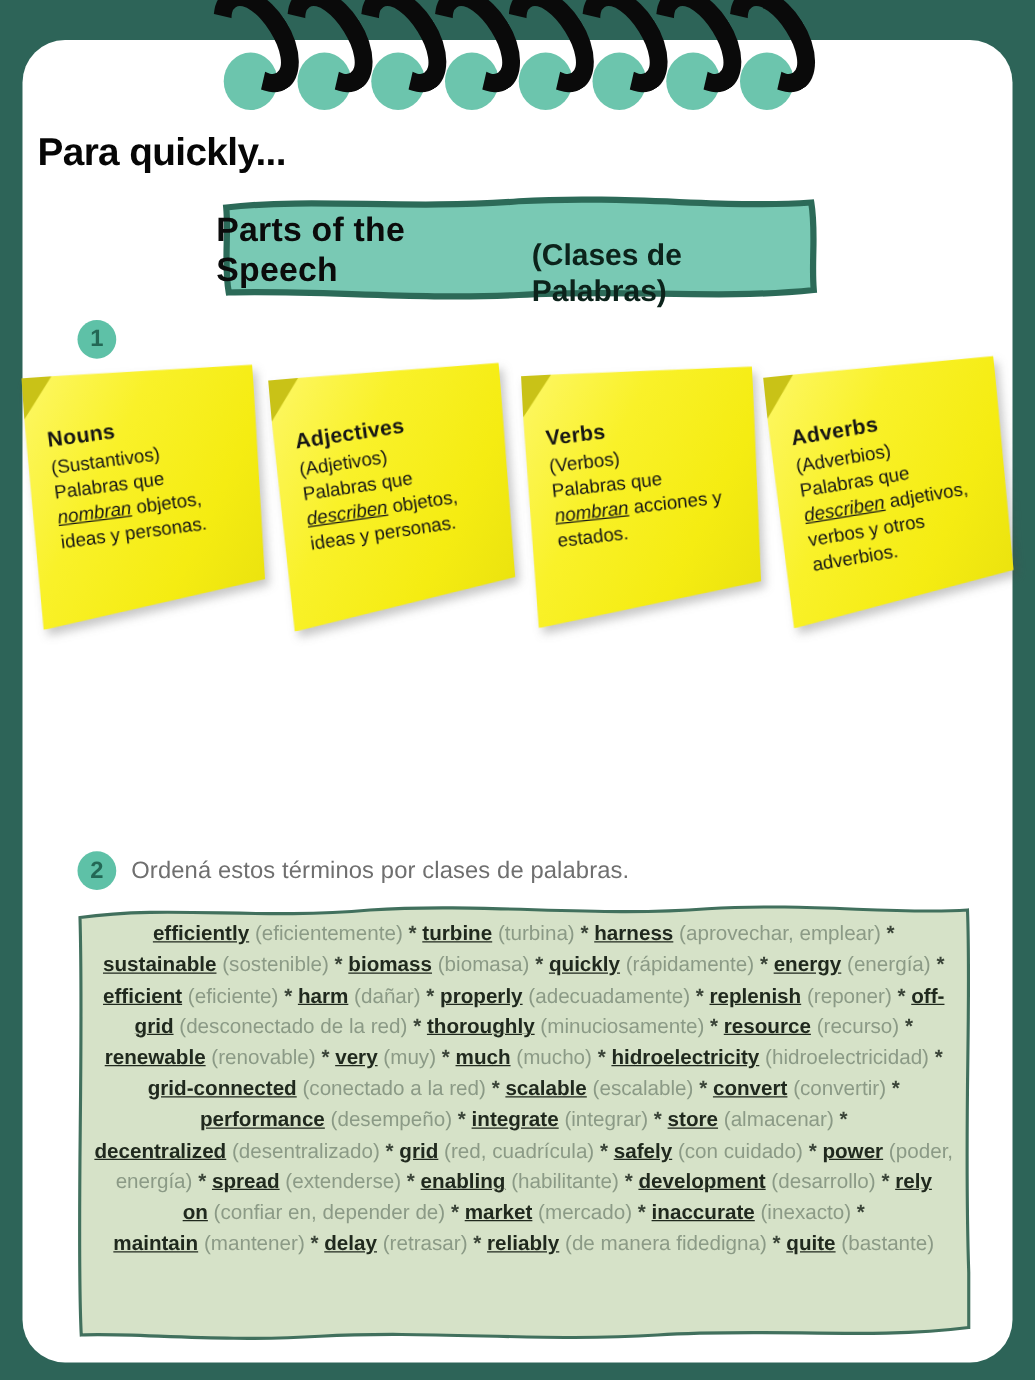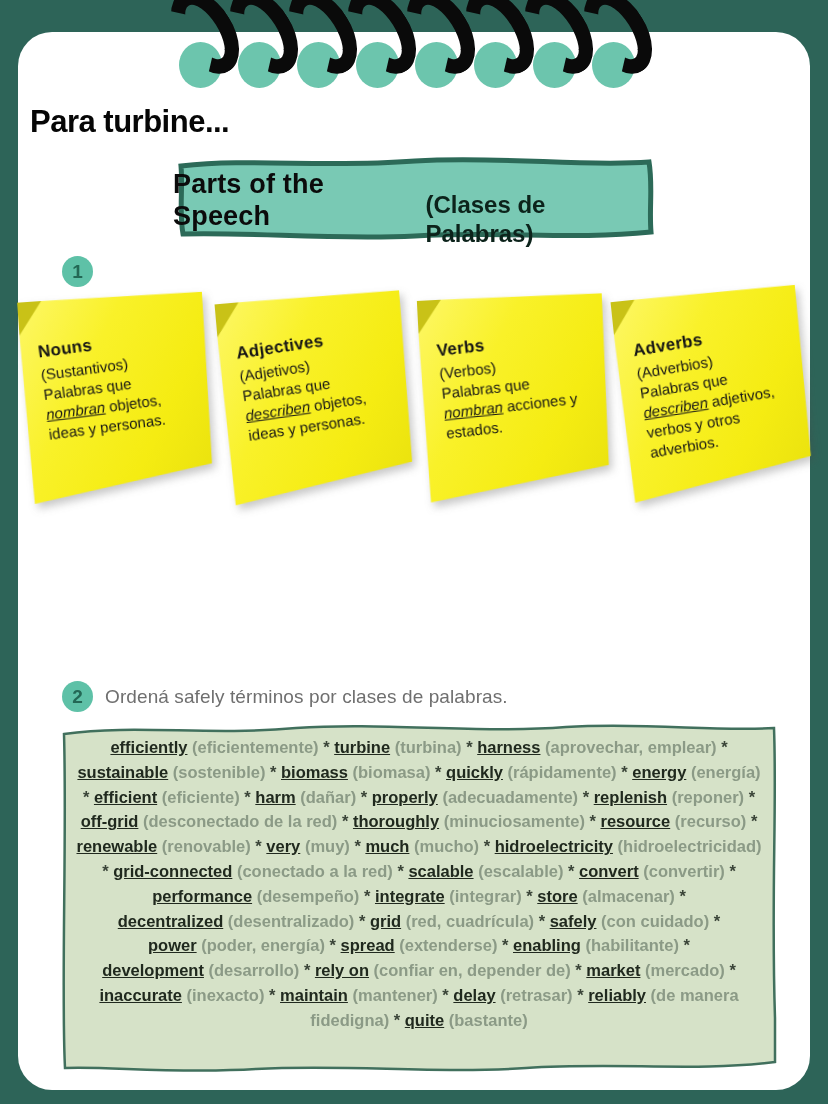--- a/index.html
+++ b/index.html
@@ -76,21 +76,21 @@
   .nline{font-size:15px;line-height:20px;}
   .kw{font-style:italic;text-decoration:underline;}
   
   .wordbox{position:absolute;left:56px;top:718px;width:726px;height:362px;z-index:4;}
   .wordbox svg{position:absolute;inset:0;width:100%;height:100%;}
   .words{
     position:absolute;left:18px;right:18px;top:17px;margin:0;
     text-align:center;font-size:16.5px;line-height:24.8px;color:#8b9a86;
   }
   .words .en{font-weight:bold;color:#20291e;text-decoration:underline;}
-  .words .es{font-weight:bold;color:#8b9a86;}
+  .words .es{font-weight:normal;color:#8b9a86;}
   .words .sep{font-weight:bold;color:#3a4438;}
 </style>
 </head>
 <body>
 
 <div class="stage">
 
   <div class="card"></div>
 
   <div class="coils">
@@ -121,21 +121,21 @@
       <span class="coil">
         <span class="dot"></span>
         <span class="ring"></span>
       </span>
       <span class="coil">
         <span class="dot"></span>
         <span class="ring"></span>
       </span>
     </div>
 
-  <div class="heading">Para turbine...</div>
+  <div class="heading">Para quickly...</div>
 
   <div class="banner">
     <svg viewBox="0 0 484 94" preserveAspectRatio="none">
       <path d="M8,14 C 80,6 150,16 242,9 C 330,4 410,15 476,10
                C 480,34 476,56 478,80
                C 400,88 330,79 242,84 C 160,88 80,80 10,82
                C 6,60 10,36 8,14 Z" fill="#79c9b4" stroke="#2c6a58" stroke-width="5"></path>
     </svg>
     <div class="btext">
       <div class="btitle">Parts of the Speech</div>
@@ -190,21 +190,21 @@
           <div class="nline">Palabras que</div>
           <div class="nline"><span class="kw">describen</span> adjetivos,</div>
           <div class="nline">verbos y otros</div>
           <div class="nline">adverbios.</div>
         </div>
       </div>
     </div>
 
   <div class="task task2">
     <span class="num">2</span>
-    <span class="instr">Ordená safely términos por clases de palabras.</span>
+    <span class="instr">Ordená estos términos por clases de palabras.</span>
   </div>
 
   <div class="wordbox">
     <svg viewBox="0 0 726 362" preserveAspectRatio="none">
       <path d="M8,16 C 80,6 150,18 240,10 C 330,4 420,16 510,9 C 590,4 660,14 718,10
                C 721,90 715,180 719,300 L719,344
                C 640,354 560,344 470,350 C 380,356 290,346 200,351 C 120,356 50,348 9,350
                C 5,270 11,120 8,16 Z" fill="#d6e2c8" stroke="#41705d" stroke-width="2.5"></path>
     </svg>
     <p class="words"><span class="en">efficiently</span><span class="es">&nbsp;(eficientemente)</span><span class="sep"> * </span><span class="en">turbine</span><span class="es">&nbsp;(turbina)</span><span class="sep"> * </span><span class="en">harness</span><span class="es">&nbsp;(aprovechar, emplear)</span><span class="sep"> * </span><span class="en">sustainable</span><span class="es">&nbsp;(sostenible)</span><span class="sep"> * </span><span class="en">biomass</span><span class="es">&nbsp;(biomasa)</span><span class="sep"> * </span><span class="en">quickly</span><span class="es">&nbsp;(rápidamente)</span><span class="sep"> * </span><span class="en">energy</span><span class="es">&nbsp;(energía)</span><span class="sep"> * </span><span class="en">efficient</span><span class="es">&nbsp;(eficiente)</span><span class="sep"> * </span><span class="en">harm</span><span class="es">&nbsp;(dañar)</span><span class="sep"> * </span><span class="en">properly</span><span class="es">&nbsp;(adecuadamente)</span><span class="sep"> * </span><span class="en">replenish</span><span class="es">&nbsp;(reponer)</span><span class="sep"> * </span><span class="en">off-grid</span><span class="es">&nbsp;(desconectado de la red)</span><span class="sep"> * </span><span class="en">thoroughly</span><span class="es">&nbsp;(minuciosamente)</span><span class="sep"> * </span><span class="en">resource</span><span class="es">&nbsp;(recurso)</span><span class="sep"> * </span><span class="en">renewable</span><span class="es">&nbsp;(renovable)</span><span class="sep"> * </span><span class="en">very</span><span class="es">&nbsp;(muy)</span><span class="sep"> * </span><span class="en">much</span><span class="es">&nbsp;(mucho)</span><span class="sep"> * </span><span class="en">hidroelectricity</span><span class="es">&nbsp;(hidroelectricidad)</span><span class="sep"> * </span><span class="en">grid-connected</span><span class="es">&nbsp;(conectado a la red)</span><span class="sep"> * </span><span class="en">scalable</span><span class="es">&nbsp;(escalable)</span><span class="sep"> * </span><span class="en">convert</span><span class="es">&nbsp;(convertir)</span><span class="sep"> * </span><span class="en">performance</span><span class="es">&nbsp;(desempeño)</span><span class="sep"> * </span><span class="en">integrate</span><span class="es">&nbsp;(integrar)</span><span class="sep"> * </span><span class="en">store</span><span class="es">&nbsp;(almacenar)</span><span class="sep"> * </span><span class="en">decentralized</span><span class="es">&nbsp;(desentralizado)</span><span class="sep"> * </span><span class="en">grid</span><span class="es">&nbsp;(red, cuadrícula)</span><span class="sep"> * </span><span class="en">safely</span><span class="es">&nbsp;(con cuidado)</span><span class="sep"> * </span><span class="en">power</span><span class="es">&nbsp;(poder, energía)</span><span class="sep"> * </span><span class="en">spread</span><span class="es">&nbsp;(extenderse)</span><span class="sep"> * </span><span class="en">enabling</span><span class="es">&nbsp;(habilitante)</span><span class="sep"> * </span><span class="en">development</span><span class="es">&nbsp;(desarrollo)</span><span class="sep"> * </span><span class="en">rely on</span><span class="es">&nbsp;(confiar en, depender de)</span><span class="sep"> * </span><span class="en">market</span><span class="es">&nbsp;(mercado)</span><span class="sep"> * </span><span class="en">inaccurate</span><span class="es">&nbsp;(inexacto)</span><span class="sep"> * </span><span class="en">maintain</span><span class="es">&nbsp;(mantener)</span><span class="sep"> * </span><span class="en">delay</span><span class="es">&nbsp;(retrasar)</span><span class="sep"> * </span><span class="en">reliably</span><span class="es">&nbsp;(de manera fidedigna)</span><span class="sep"> * </span><span class="en">quite</span><span class="es">&nbsp;(bastante)</span></p>

